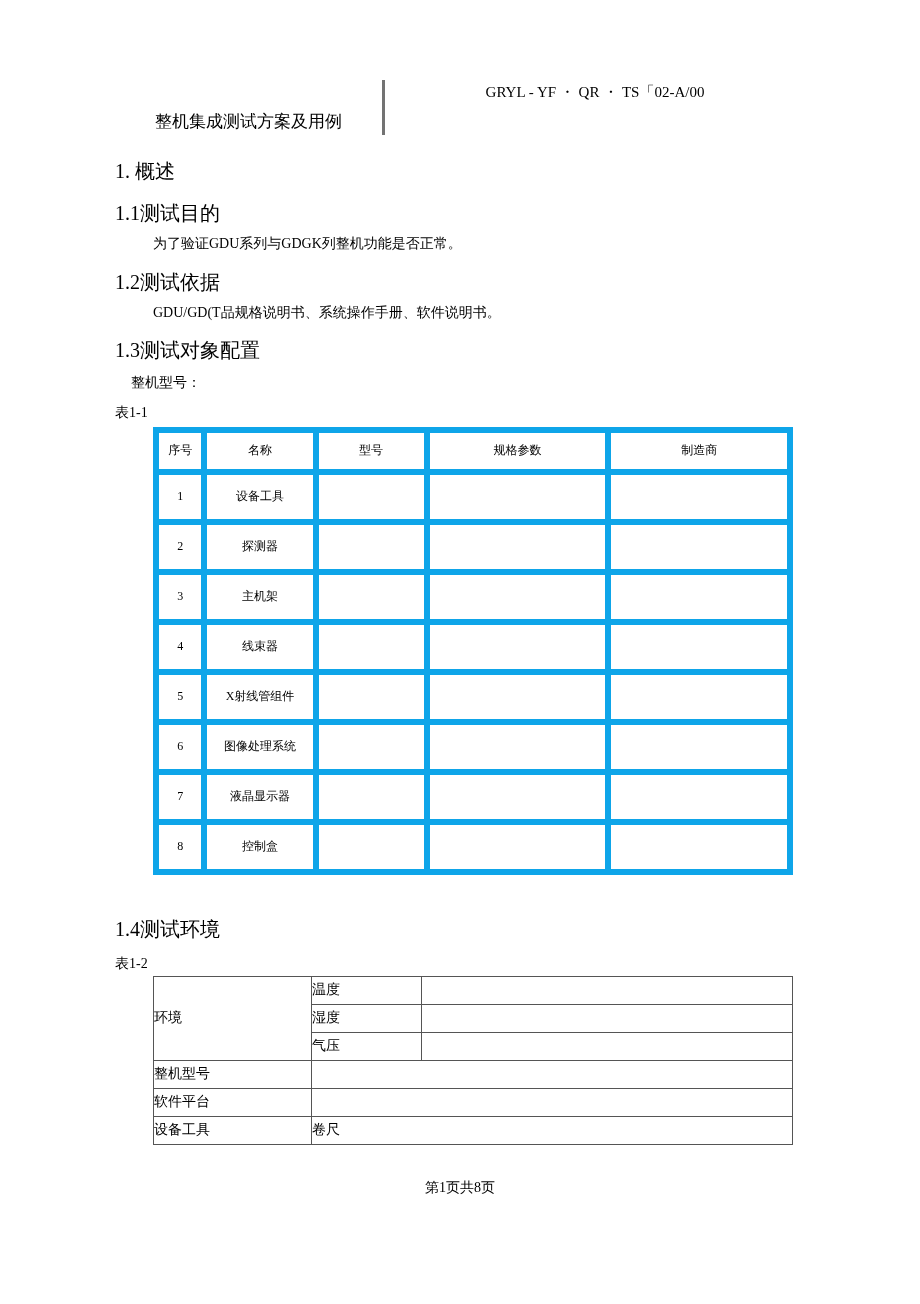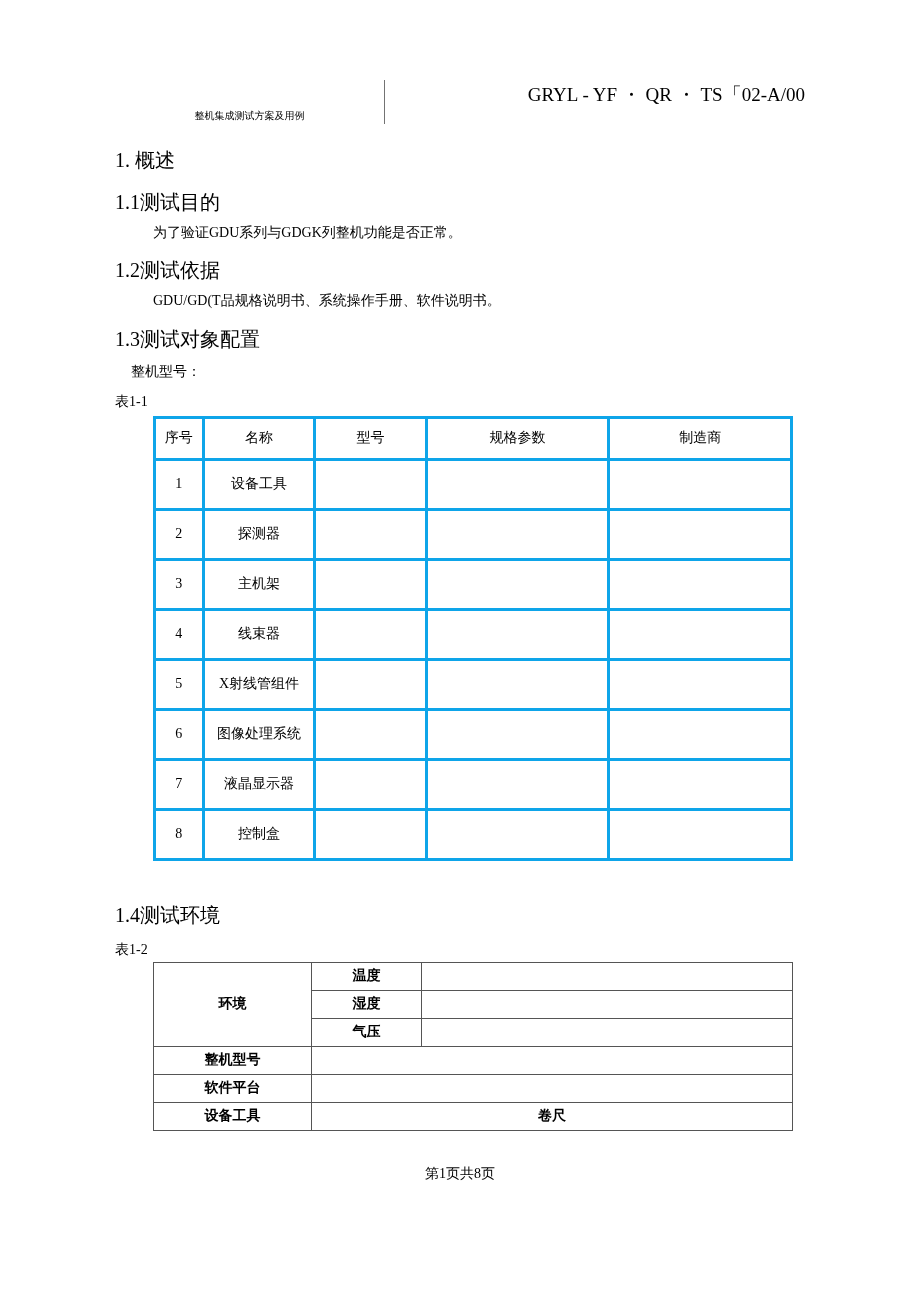--- a/index.html
+++ b/index.html
@@ -14,27 +14,27 @@
       line-height: 1.6;
     }
     .header-row {
       display: flex;
       margin-bottom: 20px;
     }
     .header-left {
       flex: 0 0 270px;
       padding-top: 28px;
       text-align: center;
-      font-size: 10px;
-      border-right: 1px solid #737373;
+      font-size: 17px;
+      border-right: 3px solid #737373;
     }
     .header-right {
       flex: 1;
-      text-align: right;
-      font-size: 19px;
+      text-align: center;
+      font-size: 15px;
     }
     .header-right div { margin-bottom: 4px; }
     .h1 {
       font-size: 20px;
       font-weight: normal;
       margin: 8px 0 6px 0;
     }
     .h2 {
       font-size: 20px;
       font-weight: normal;
@@ -50,40 +50,40 @@
       margin: 6px 16px;
     }
     table {
       border-collapse: collapse;
       margin-left: 38px;
     }
     table.t1 {
       width: 640px;
     }
     table.t1 th, table.t1 td {
-      border: 3px solid #0ea5e9;
-      text-align: center;
-      font-weight: normal;
-      font-size: 14px;
+      border: 6px solid #0ea5e9;
+      text-align: center;
+      font-weight: normal;
+      font-size: 12px;
     }
     table.t1 th { height: 42px; }
     table.t1 td { height: 50px; }
     table.t1 .col-seq { width: 48px; }
     table.t1 .col-name { width: 110px; }
     table.t1 .col-model { width: 110px; }
     table.t1 .col-spec { width: 180px; }
     table.t1 .col-mfr { width: 180px; }
     table.t2 {
       width: 640px;
       margin-top: -1px;
     }
     table.t2 td {
       border: 1px solid #555;
-      text-align: center;
-      font-weight: bold;
+      text-align: left;
+      font-weight: normal;
       font-size: 14px;
       height: 28px;
     }
     table.t2 .col-a { width: 158px; }
     table.t2 .col-b { width: 110px; }
     .table-caption {
       font-size: 14px;
       margin: 8px 0 2px 0;
     }
     .page-footer {

